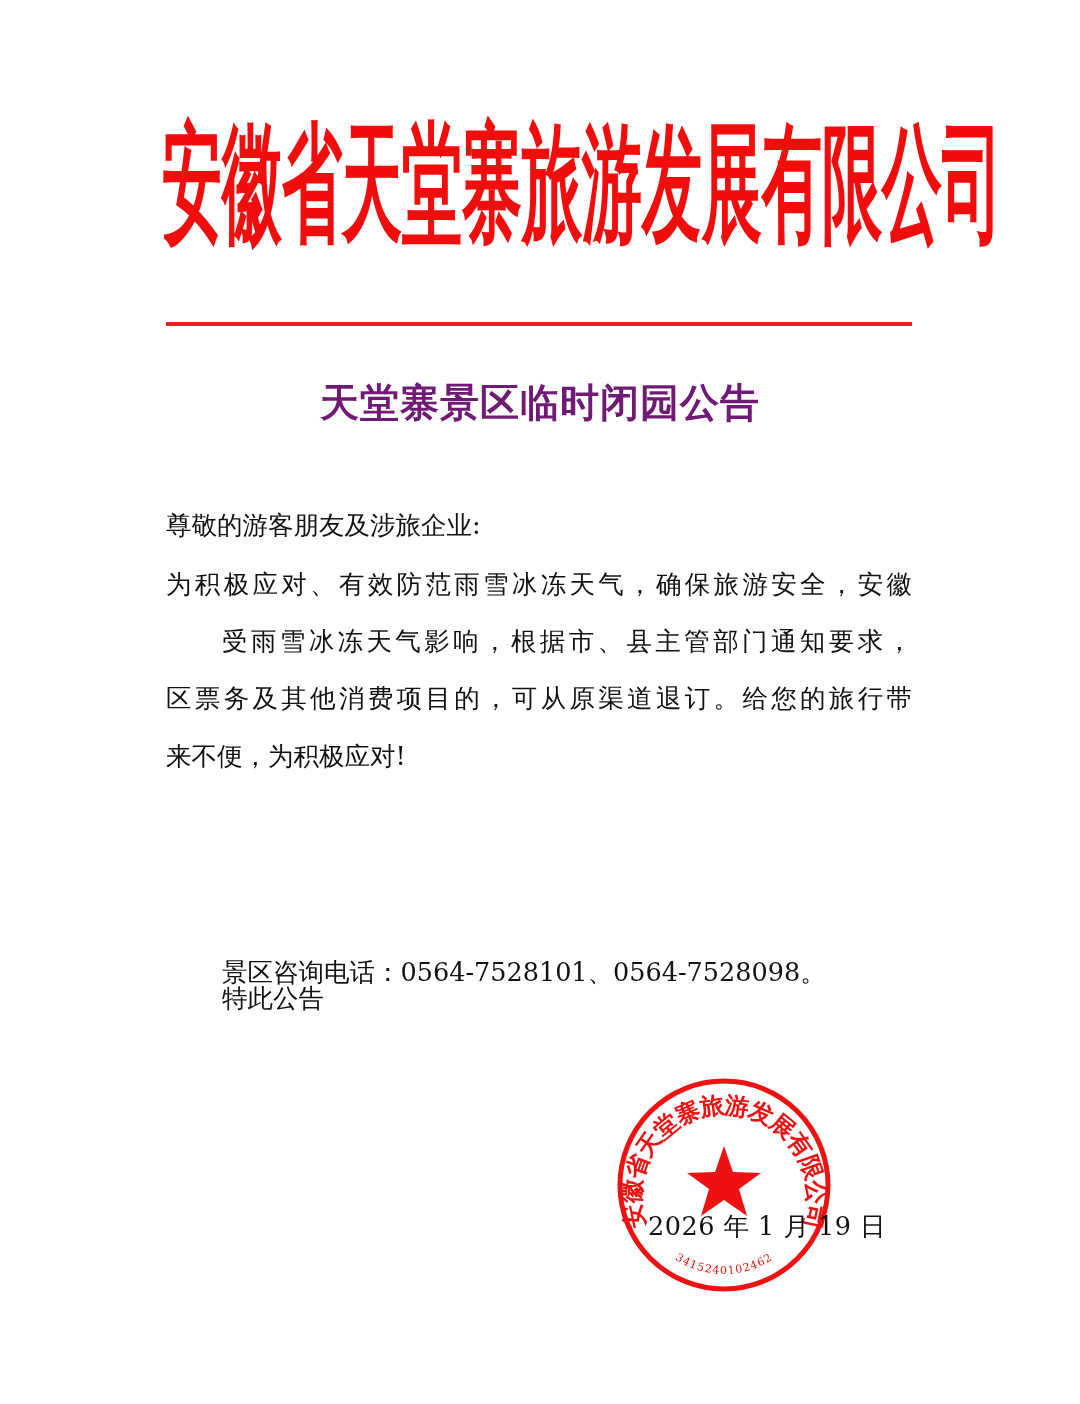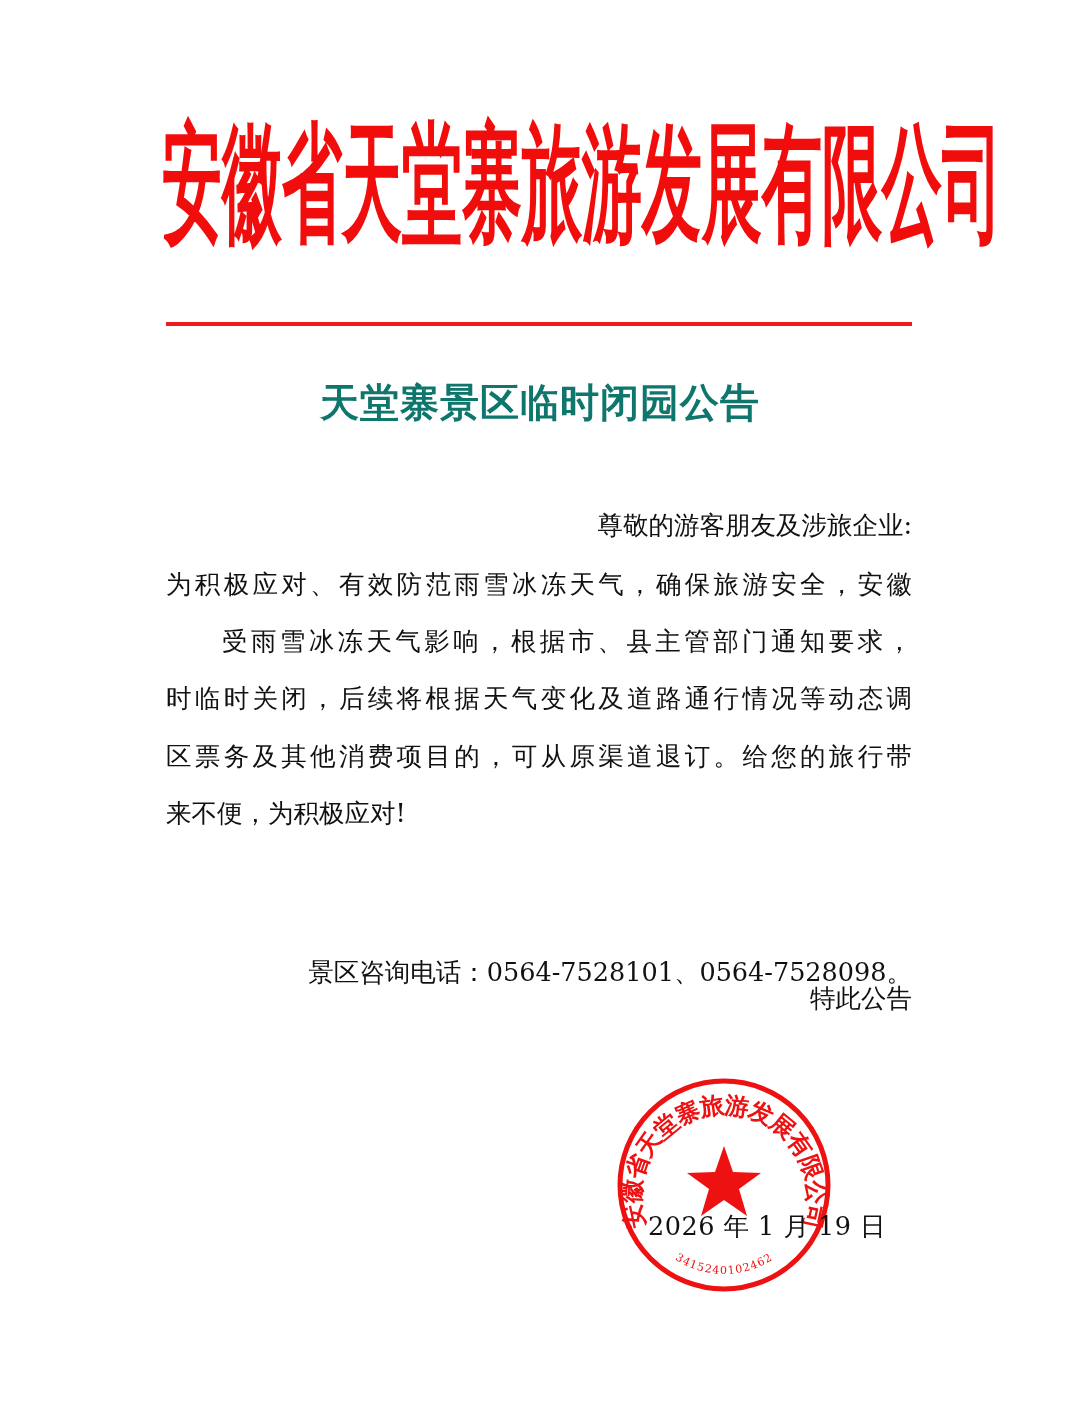--- a/index.html
+++ b/index.html
@@ -17,25 +17,25 @@
     display: inline-block; transform: scaleY(2.15); transform-origin: center;
     letter-spacing: 0;
   }
   .red-rule {
     position: absolute; left: 166px; top: 322px; width: 746px; height: 4px;
     background: #ee1c1c;
   }
   .doc-title {
     position: absolute; left: 0; width: 1080px; top: 374px; text-align: center;
     font-family: "DejaVu Serif", serif; font-weight: bold; font-size: 39px;
-    color: #0f766e; letter-spacing: 1px; line-height: 56px;
+    color: #701a75; letter-spacing: 1px; line-height: 56px;
   }
   .body-text {
     position: absolute; left: 166px; width: 746px;
-    font-family: "DejaVu Serif", serif; font-size: 25.5px; color: #111; text-align: right;
+    font-family: "DejaVu Serif", serif; font-size: 25.5px; color: #111;
   }
   .salutation { top: 505px; line-height: 40px; }
   .paragraph {
     top: 556px; line-height: 57.2px; text-align: justify;
   }
   .paragraph .line { display: block; white-space: nowrap; height: 57.2px; text-align-last: justify; text-align: justify; }
   .paragraph .line.last { text-align-last: left; }
   .indent { padding-left: 56px; }
   .contact { top: 950px; line-height: 44px; padding-left: 56px; box-sizing: border-box; }
   .closing { top: 976px; line-height: 44px; padding-left: 56px; box-sizing: border-box; }
@@ -73,21 +73,20 @@
 
   <div class="red-rule"></div>
 
   <div class="doc-title">天堂寨景区临时闭园公告</div>
 
   <div class="body-text salutation">尊敬的游客朋友及涉旅企业:</div>
 
   <div class="body-text paragraph">
     <span class="line">为积极应对、有效防范雨雪冰冻天气，确保旅游安全，安徽</span>
     <span class="line indent">受雨雪冰冻天气影响，根据市、县主管部门通知要求，</span>
-    <span class="line">时临时关闭，后续将根据天气变化及道路通行情况等动态调</span>
     <span class="line">区票务及其他消费项目的，可从原渠道退订。给您的旅行带</span>
     <span class="line last">来不便，为积极应对!</span>
   </div>
 
   <div class="body-text contact">景区咨询电话：0564-7528101、0564-7528098。</div>
 
   <div class="body-text closing">特此公告</div>
 
   <svg class="stamp" viewBox="0 0 218 218" xmlns="http://www.w3.org/2000/svg">
     <defs>

